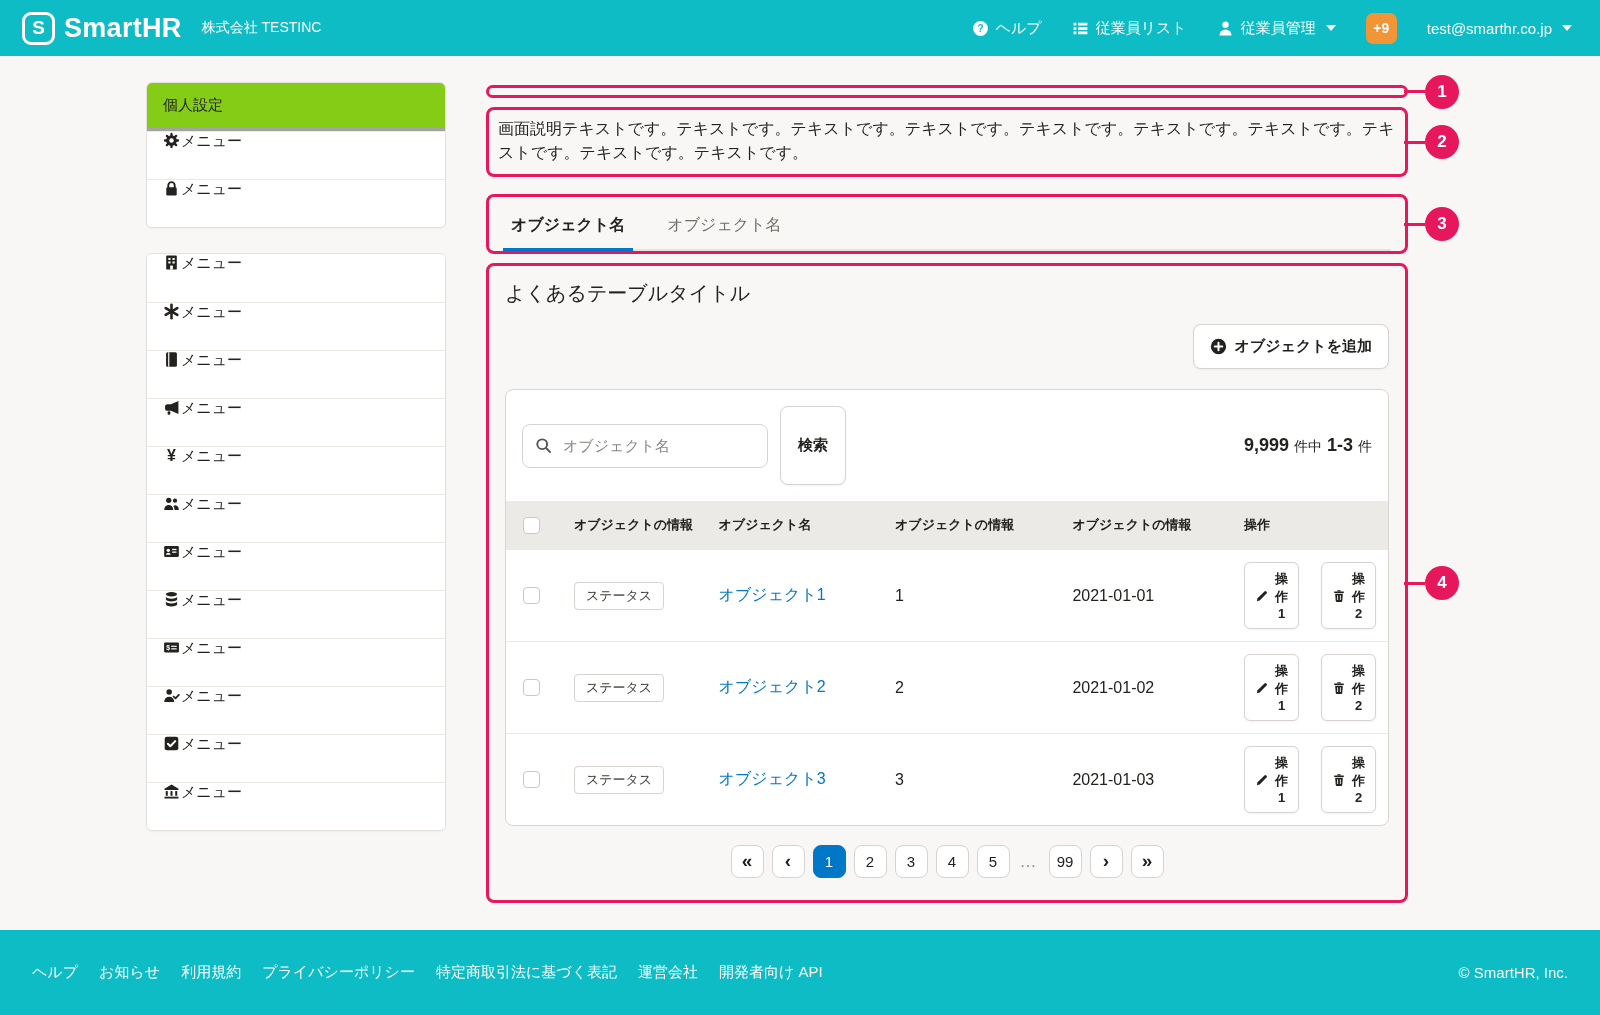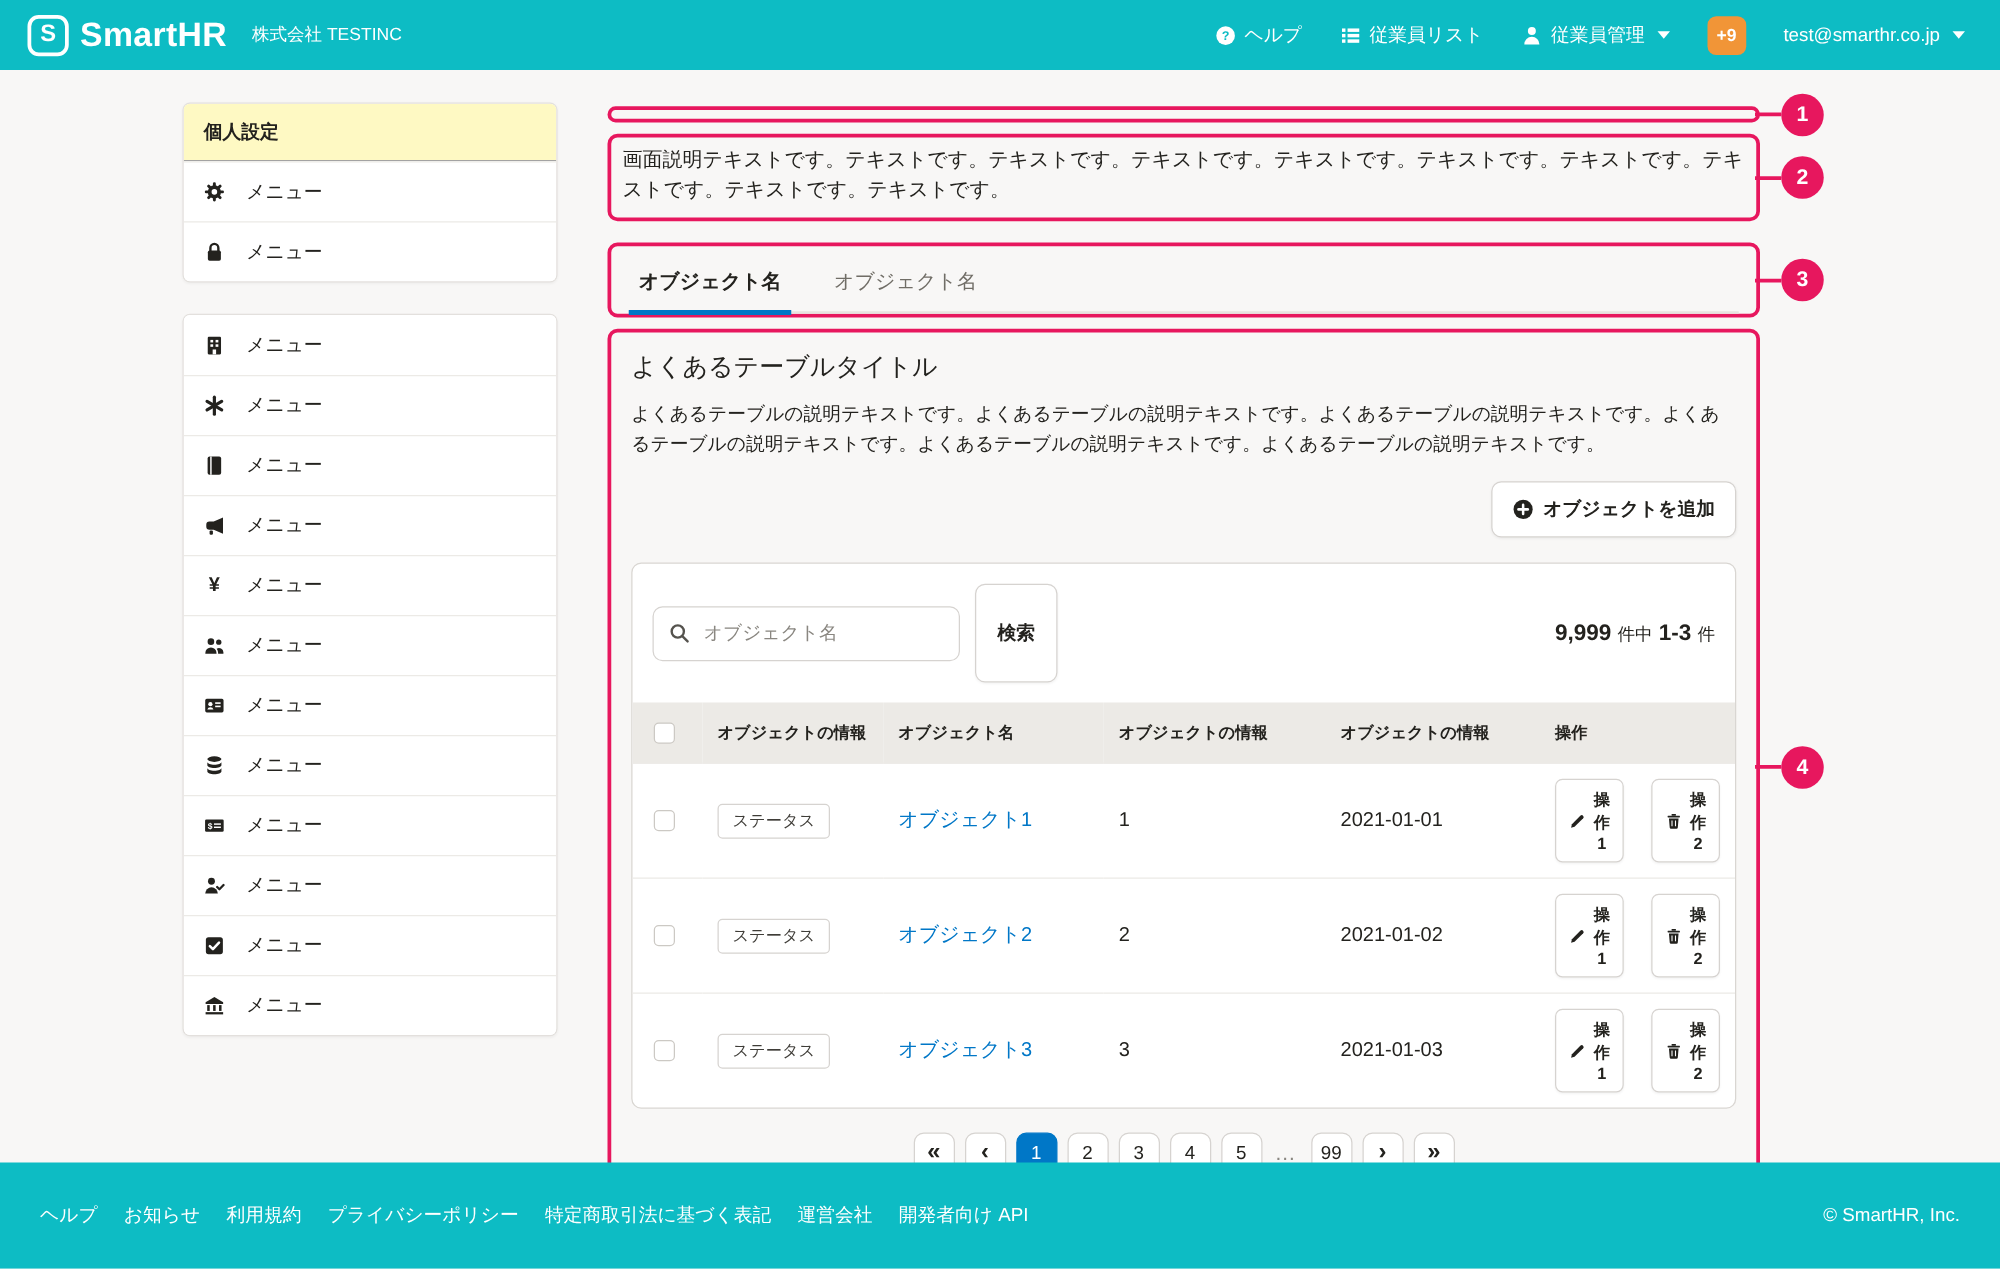--- a/index.html
+++ b/index.html
@@ -30,23 +30,23 @@
          border-top:6px solid #fff;margin-left:3px;}
   .notif-badge{background:var(--orange);width:31px;height:31px;border-radius:7px;
                display:flex;align-items:center;justify-content:center;font-size:14px;font-weight:700;}
 
   
   .page{display:flex;align-items:flex-start;}
   .sidebar{margin:26px 0 0 146px;width:300px;flex:none;}
   .side-card{background:#fff;border:1px solid #e3e0dd;border-radius:6px;overflow:hidden;
              box-shadow:0 1px 2px rgba(0,0,0,.04);}
   .side-card+.side-card{margin-top:25px;}
-  .side-head{background:#fef9c3;padding:13px 16px;font-weight:700;font-size:15px;
-             border-bottom:1px solid #a3a3a3;}
-  .side-item{display:flex;align-items:center;gap:17px;padding:0 16px;height:48px;
+  .side-head{background:#84cc16;padding:13px 16px;font-weight:400;font-size:15px;
+             border-bottom:3px solid #a3a3a3;}
+  .side-item{display:flex;align-items:flex-start;gap:1px;padding:0 16px;height:48px;
              font-size:15px;border-top:1px solid var(--line);cursor:pointer;background:#fff;}
   .side-item:first-of-type{border-top:none;}
 
   .main{margin:29px 0 0 40px;width:922px;flex:none;}
 
   
   .anno{border:3px solid var(--pink);border-radius:8px;position:relative;}
   .anno-badge{position:absolute;right:-54px;top:50%;transform:translateY(-50%);
               width:34px;height:34px;border-radius:50%;background:var(--pink);color:#fff;
               display:flex;align-items:center;justify-content:center;font-size:17px;font-weight:700;}
@@ -370,21 +370,20 @@
     <div class="anno" id="anno3">
       <div class="tabs-row">
         <div class="tab active">オブジェクト名</div>
         <div class="tab">オブジェクト名</div>
       </div>
       <div class="anno-badge">3</div>
     </div>
 
     <div class="anno" id="anno4">
       <h2 class="card-title">よくあるテーブルタイトル</h2>
-      <p class="card-desc">よくあるテーブルの説明テキストです。よくあるテーブルの説明テキストです。よくあるテーブルの説明テキストです。よくあるテーブルの説明テキストです。よくあるテーブルの説明テキストです。よくあるテーブルの説明テキストです。</p>
 
       <div class="add-row">
         <button class="btn btn-add">
           <svg class="icon">
               <use href="#i-plus"></use>
             </svg>
           <span>オブジェクトを追加</span>
         </button>
       </div>
 

